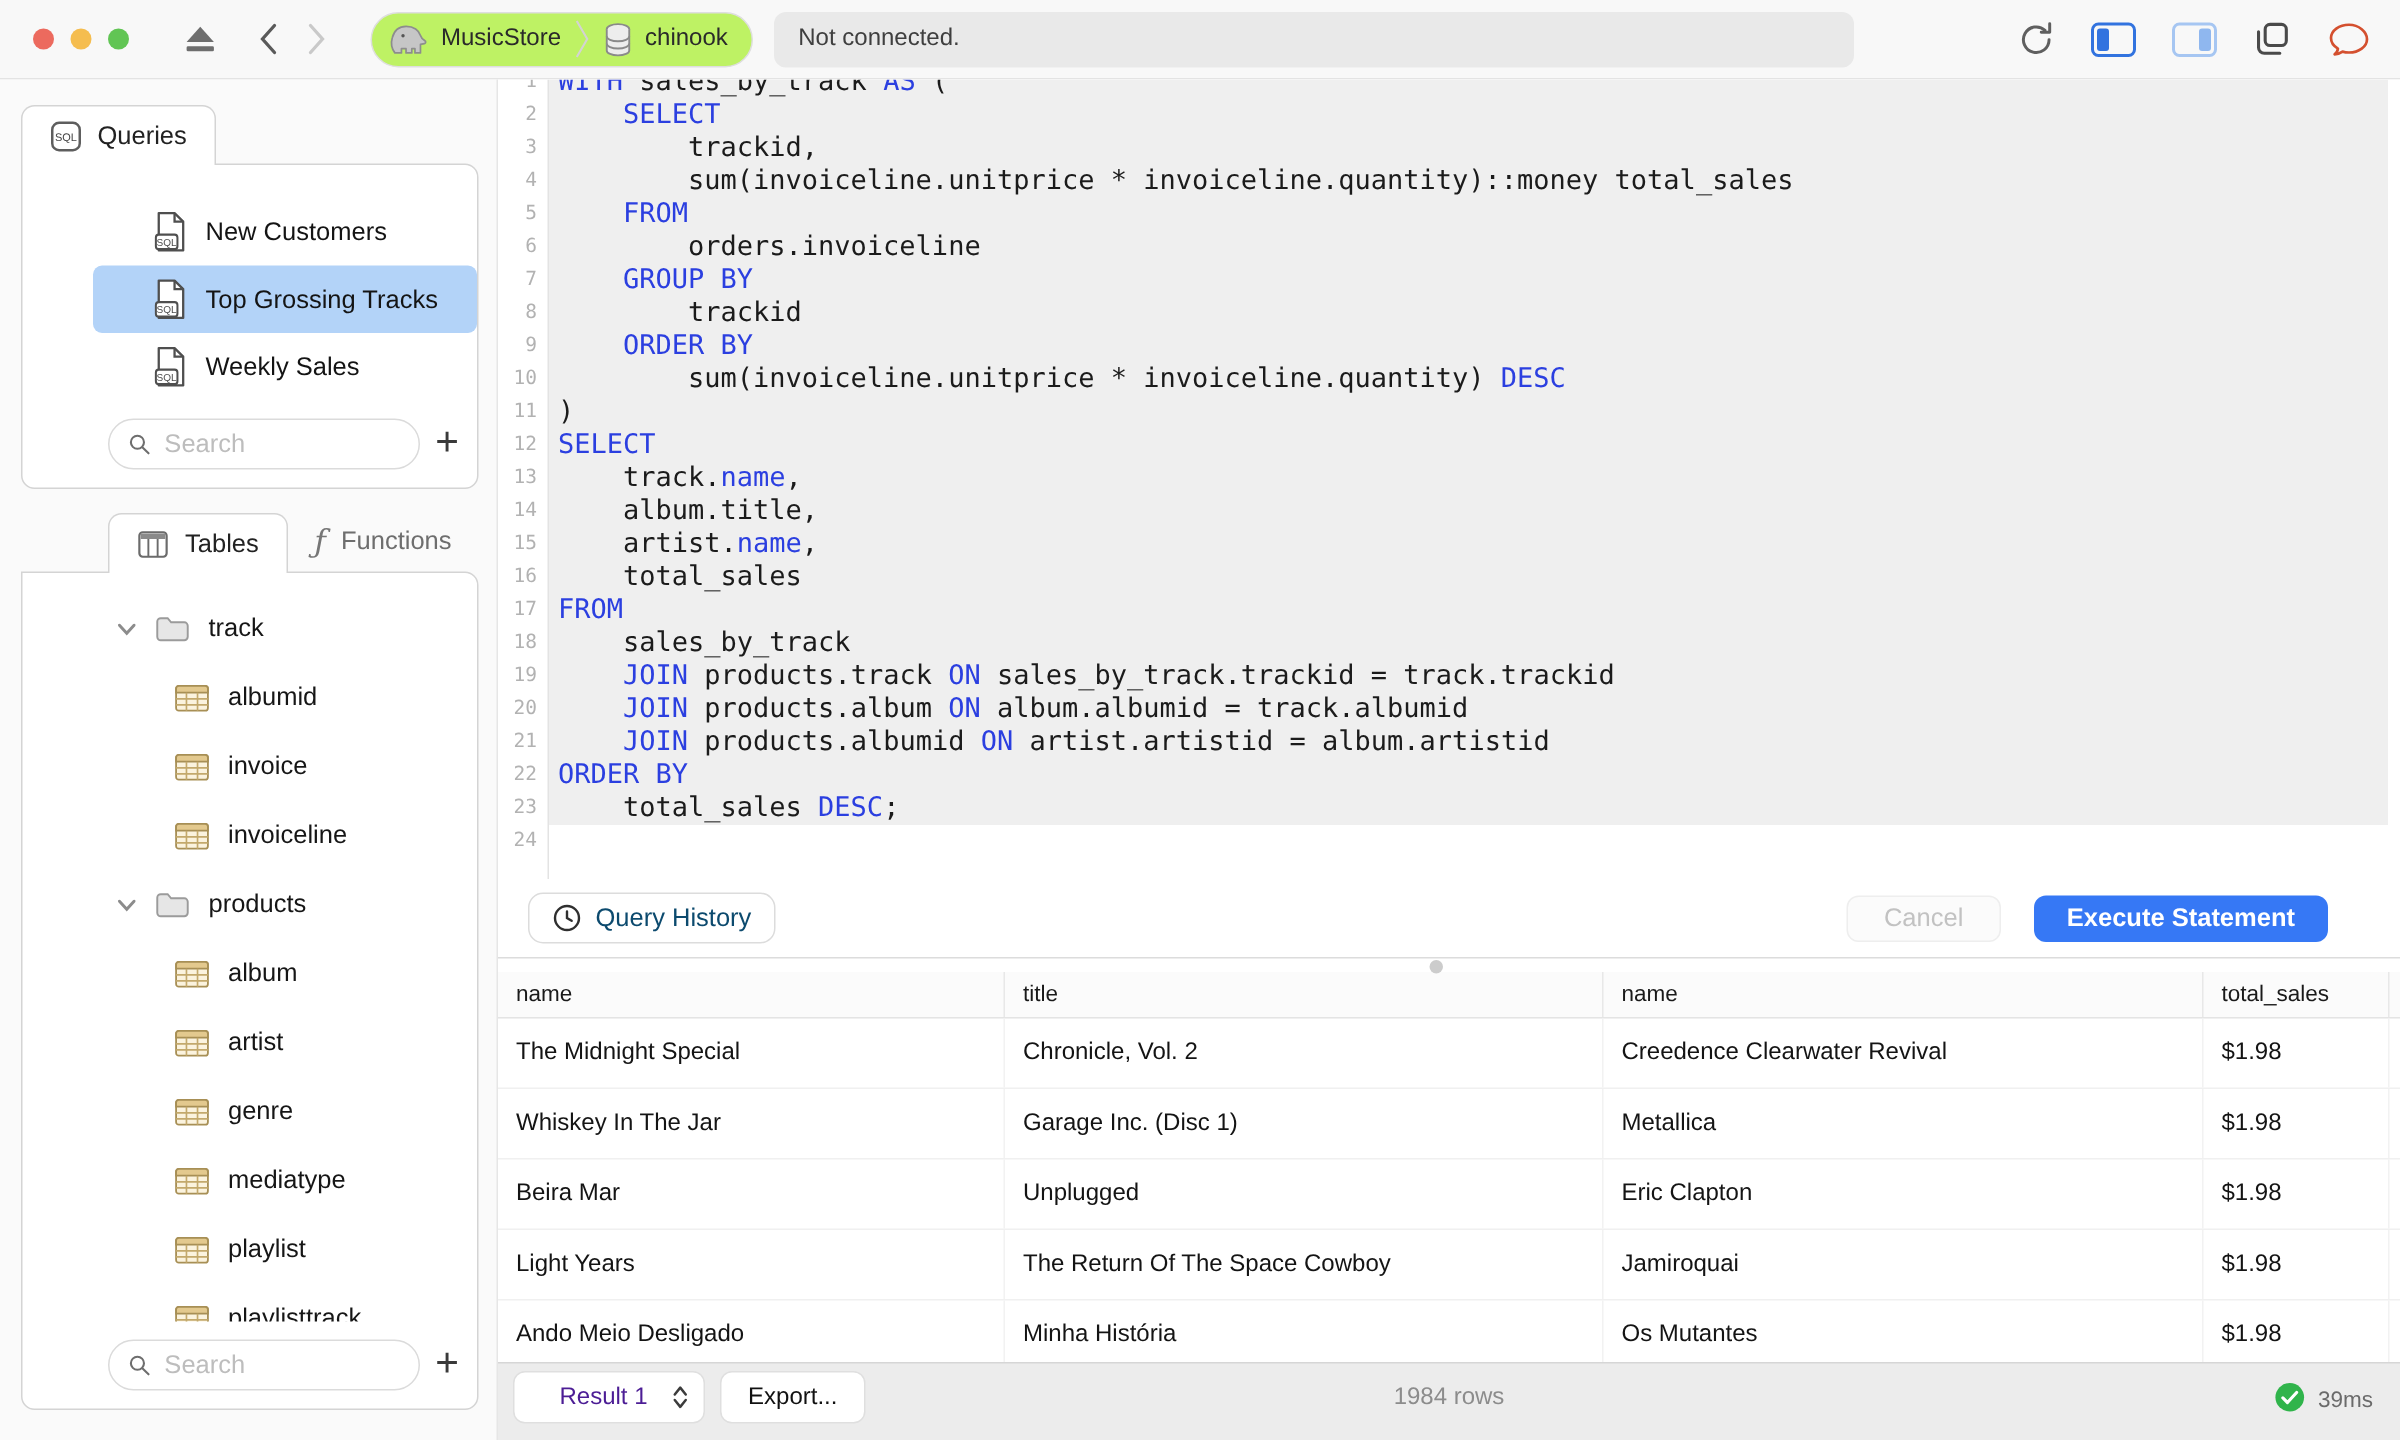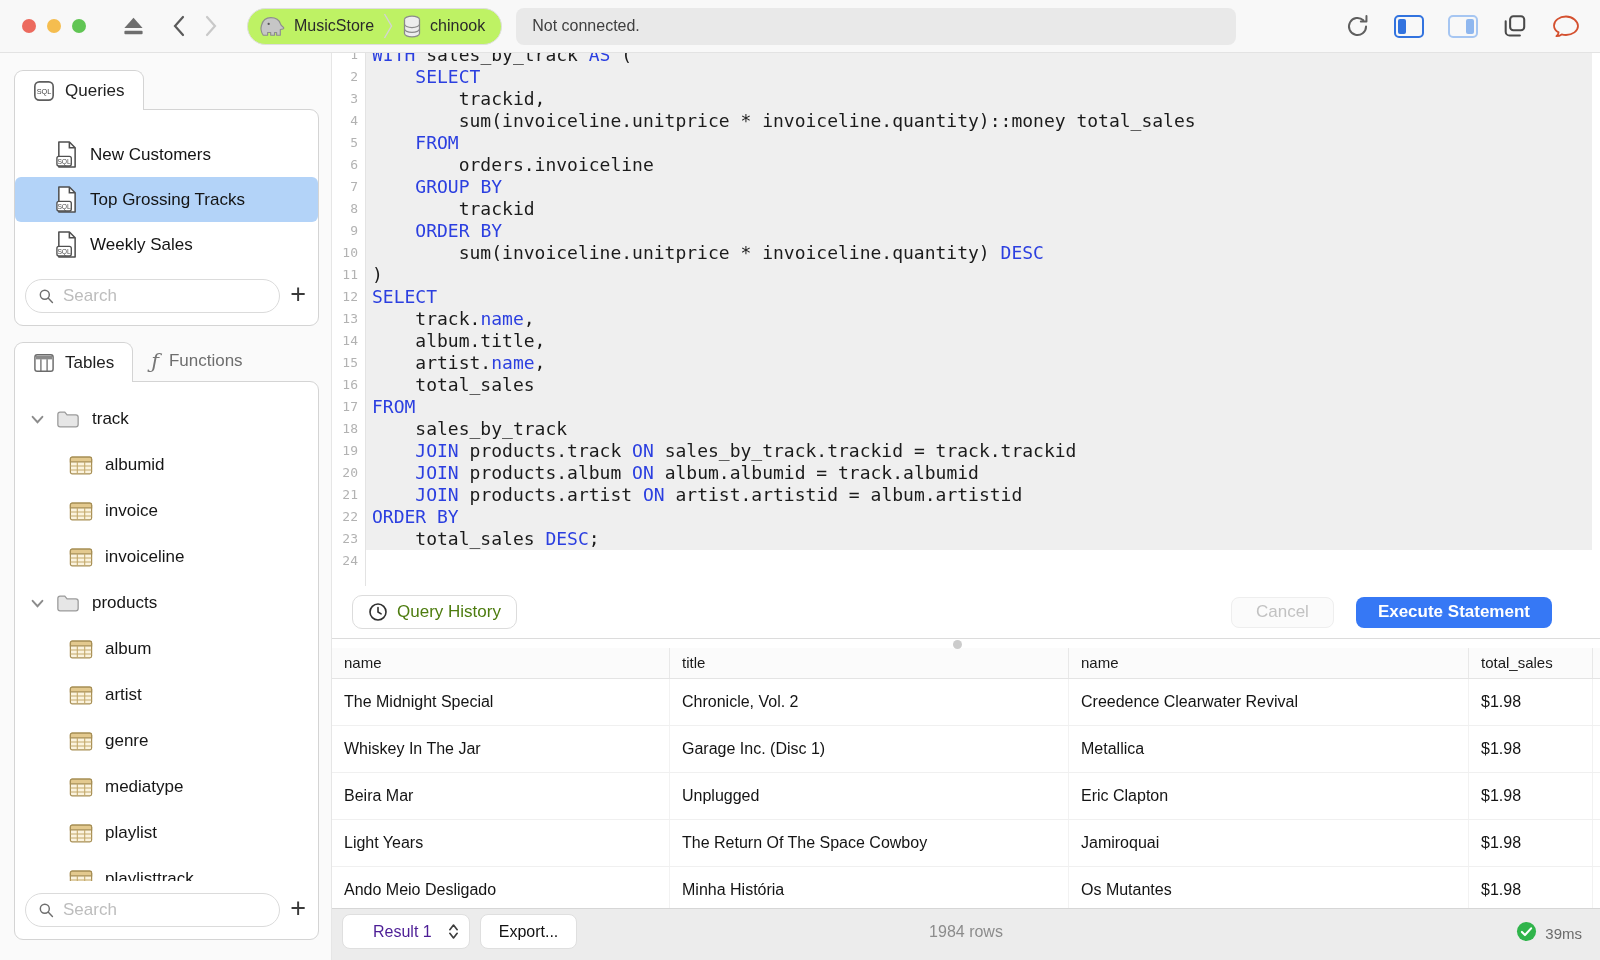--- a/index.html
+++ b/index.html
@@ -33,23 +33,23 @@
   .sidebar { width:332px; flex:none; background:#FAFAFA; border-right:1px solid #E6E6E6;
              display:flex; flex-direction:column; padding:17px 12px 20px 14px; }
   .content { flex:1; min-width:0; display:flex; flex-direction:column; background:#fff; }
 
   
   .tab { display:inline-flex; align-items:center; gap:10px; height:40px; padding:0 18px;
          background:#fff; border:1px solid #D4D4D4; border-bottom:none;
          border-radius:9px 9px 0 0; font-size:17px; color:#222; position:relative; z-index:2;
          margin-bottom:-1px; width:fit-content; }
   .tab.inactive { background:transparent; border:none; color:#6E6E6E; margin-bottom:0; }
-  .tabs-row { display:flex; align-items:flex-end; }
+  .tabs-row { display:flex; align-items:flex-end;justify-content:flex-end; }
   .panel-body { background:#fff; border:1px solid #D4D4D4; border-radius:0 9px 9px 9px;
-                display:flex; flex-direction:column; position:relative; z-index:1; }
+                display:flex; flex-direction:column; position:relative; z-index:1;padding-left:47px; }
   .queries-body { padding-top:22px; }
   .tables-panel { margin-top:15px; flex:1; min-height:0; display:flex; flex-direction:column; }
   .tables-body { flex:1; min-height:0; padding-top:14px; }
   .tree-scroll { flex:1; min-height:0; overflow:hidden; }
 
   .query-item { display:flex; align-items:center; gap:12px; height:45px; padding-left:40px;
                 font-size:17px; color:#141414; border-radius:6px; }
   .query-item.selected { background:#B3D3F8; }
 
   .tree-row { display:flex; align-items:center; gap:12px; height:46px; font-size:17px; color:#161616; }
@@ -75,21 +75,21 @@
   .code { flex:1; min-width:0; overflow:hidden; }
   .line { height:22px; line-height:22px; font-family:"DejaVu Sans Mono",monospace;
           font-size:18px; white-space:pre; padding-left:6px; margin-right:8px; color:#1B1B1B; }
   .line.hl { background:#EFEFEF; }
   .kw { color:#2B3FE0; }
 
   .editor-actions { height:52px; flex:none; display:flex; align-items:center;
                     padding:0 48px 0 20px; gap:22px; background:#fff; }
   .btn-history { display:flex; align-items:center; gap:9px; height:34px; padding:0 15px;
                  border:1px solid #DCDCDC; border-radius:10px; background:#fff;
-                 font-size:17px; color:#4d7c0f; }
+                 font-size:17px; color:#0c4a6e; }
   .flex-spacer { flex:1; }
   .btn-cancel { height:31px; padding:0 24px; border:1px solid #EEEEEE; border-radius:8px;
                 background:#FBFBFB; color:#C2C2C2; font-size:17px; }
   .btn-execute { height:31px; padding:0 22px; border:none; border-radius:8px;
                  background:#3678F5; color:#fff; font-size:17px; font-weight:bold; }
 
   .splitter { height:10px; flex:none; border-top:1px solid #DCDCDC; position:relative; background:#fff; }
   .splitter .dot { width:9px; height:9px; border-radius:50%; background:#CCCCCC;
                    position:absolute; left:49%; top:1px; }
 
@@ -412,21 +412,21 @@
             <div class="line hl"><span>)</span></div>
             <div class="line hl"><span class="kw">SELECT</span></div>
             <div class="line hl"><span>    track.</span><span class="kw">name</span><span>,</span></div>
             <div class="line hl"><span>    album.title,</span></div>
             <div class="line hl"><span>    artist.</span><span class="kw">name</span><span>,</span></div>
             <div class="line hl"><span>    total_sales</span></div>
             <div class="line hl"><span class="kw">FROM</span></div>
             <div class="line hl"><span>    sales_by_track</span></div>
             <div class="line hl"><span>    </span><span class="kw">JOIN</span><span> products.track </span><span class="kw">ON</span><span> sales_by_track.trackid = track.trackid</span></div>
             <div class="line hl"><span>    </span><span class="kw">JOIN</span><span> products.album </span><span class="kw">ON</span><span> album.albumid = track.albumid</span></div>
-            <div class="line hl"><span>    </span><span class="kw">JOIN</span><span> products.artist </span><span class="kw">ON</span><span> artist.artistid = album.artistid</span></div>
+            <div class="line hl"><span>    </span><span class="kw">JOIN</span><span> products.albumid </span><span class="kw">ON</span><span> artist.artistid = album.artistid</span></div>
             <div class="line hl"><span class="kw">ORDER BY</span></div>
             <div class="line hl"><span>    total_sales </span><span class="kw">DESC</span><span>;</span></div>
             <div class="line"><span></span></div>
           </div>
       </div>
     </div>
 
     <div class="editor-actions">
       <button class="btn-history">
         <svg width="20" height="20" viewBox="0 0 20 20">

